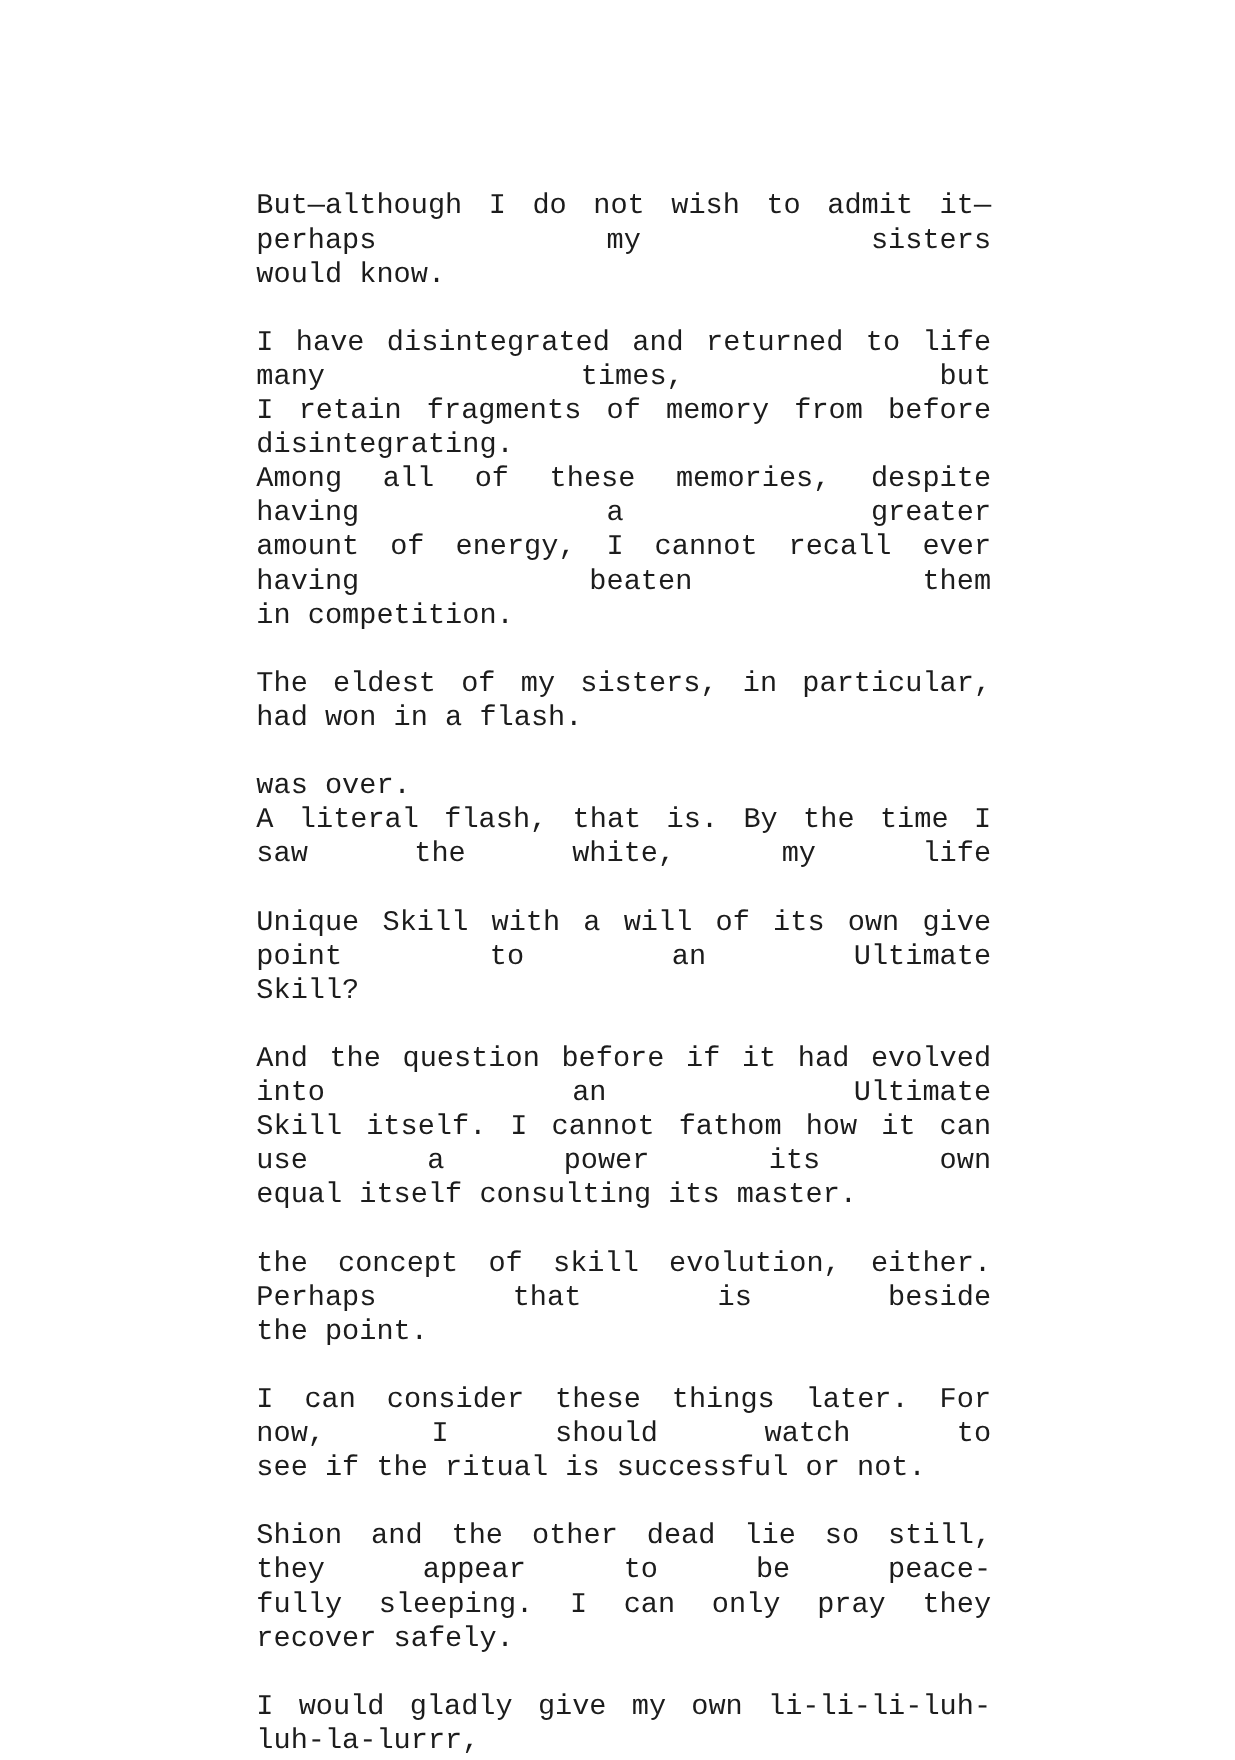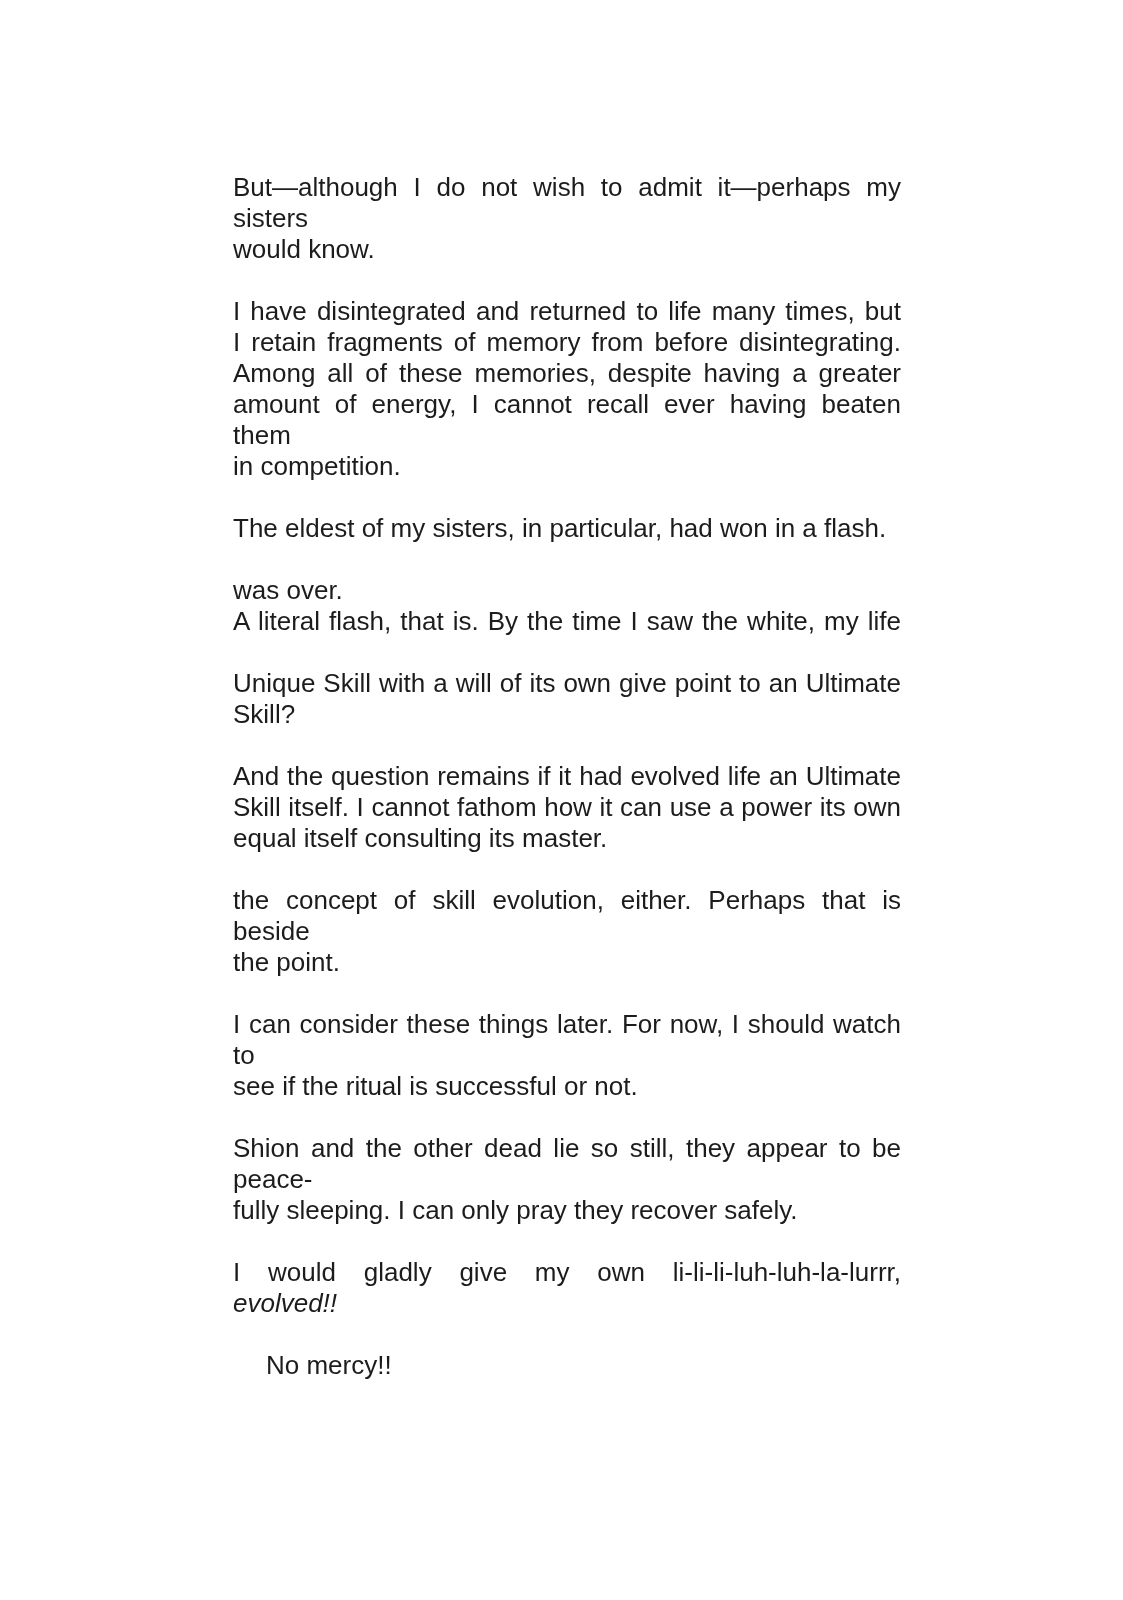--- a/index.html
+++ b/index.html
@@ -10,21 +10,21 @@
     width: 1123px;
     height: 1600px;
     background: #ffffff;
     overflow: hidden;
   }
   .book-page {
     position: relative;
     width: 1063px;
     height: 1600px;
     background: #ffffff;
-    font-family: Liberation Sans, sans-serif;
+    font-family: Liberation Mono, monospace;
   }
   .text-block {
     position: absolute;
     left: 233px;
     top: 172px;
     width: 668px;
     font-size: 26px;
     line-height: 31px;
     color: #1c1c1c;
   }
@@ -69,21 +69,21 @@
       </div>
       <div class="para">
         <div class="line last">was over.</div>
         <div class="line">A literal flash, that is. By the time I saw the white, my life</div>
       </div>
       <div class="para">
         <div class="line">Unique Skill with a will of its own give point to an Ultimate</div>
         <div class="line last">Skill?</div>
       </div>
       <div class="para">
-        <div class="line">And the question remains if it had evolved life an Ultimate</div>
+        <div class="line">And the question before if it had evolved into an Ultimate</div>
         <div class="line">Skill itself. I cannot fathom how it can use a power its own</div>
         <div class="line last">equal itself consulting its master.</div>
       </div>
       <div class="para">
         <div class="line">the concept of skill evolution, either. Perhaps that is beside</div>
         <div class="line last">the point.</div>
       </div>
       <div class="para">
         <div class="line">I can consider these things later. For now, I should watch to</div>
         <div class="line last">see if the ritual is successful or not.</div>

